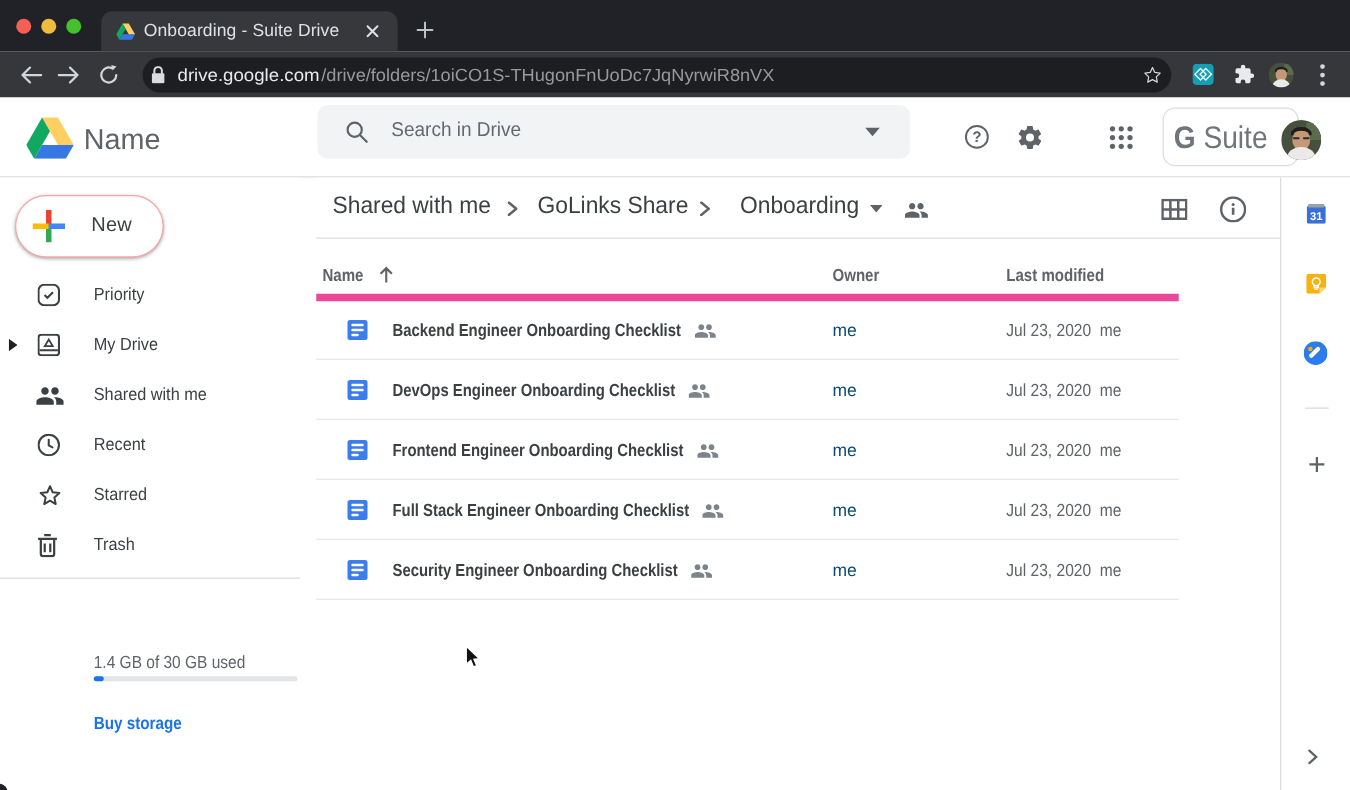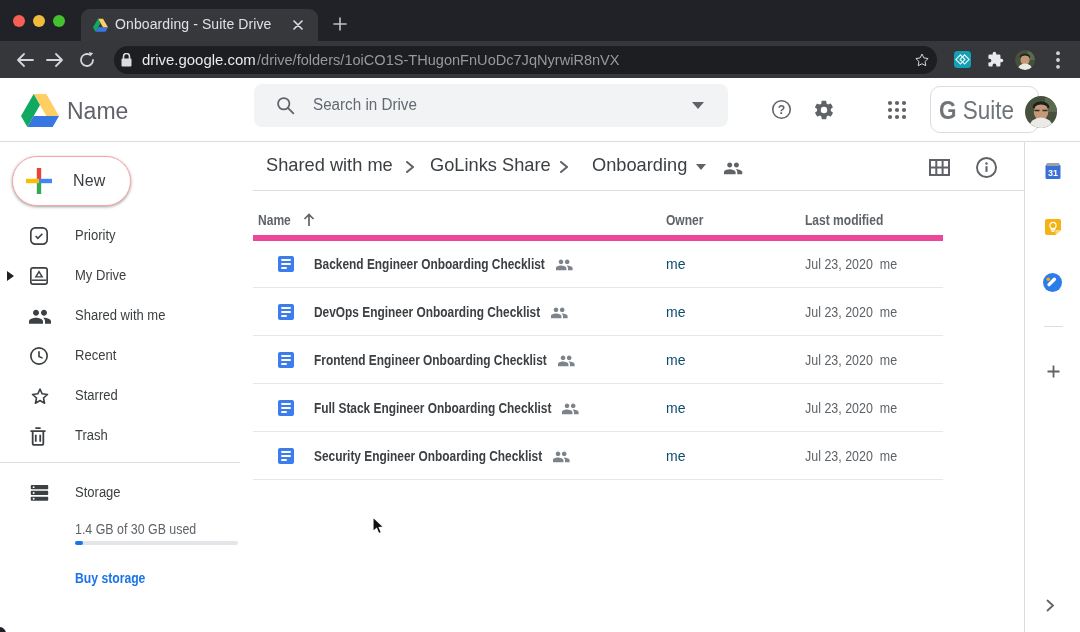--- a/index.html
+++ b/index.html
@@ -242,35 +242,20 @@
     <span class="lbl">Starred</span>
   </div>
   <div class="navitem" style="top:274px;">
     <svg width="16" height="19" viewBox="0 0 18 21">
         <path fill="none" stroke="#3c4043" stroke-width="2" d="M3 5.5 V18 a2 2 0 0 0 2 2 h8 a2 2 0 0 0 2-2 V5.5 M0.5 4.5 h17 M6 1 h6"></path>
         <path d="M6.5 8.5 V16.5 M11.5 8.5 V16.5" stroke="#3c4043" stroke-width="2"></path>
       </svg>
     <span class="lbl">Trash</span>
   </div>
   <div id="sep1"></div>
-  <div class="navitem" style="top:331px;">
-    <svg width="19" height="18" viewBox="0 0 24 22">
-        <g fill="#3c4043">
-          <rect x="1" y="1" width="22" height="5.3" rx="1"></rect>
-          <rect x="1" y="8.3" width="22" height="5.3" rx="1"></rect>
-          <rect x="1" y="15.6" width="22" height="5.3" rx="1"></rect>
-        </g>
-        <g fill="#fff">
-          <circle cx="4.6" cy="3.6" r="1.2"></circle>
-          <circle cx="4.6" cy="11" r="1.2"></circle>
-          <circle cx="4.6" cy="18.3" r="1.2"></circle>
-        </g>
-      </svg>
-    <span class="lbl">Storage</span>
-  </div>
   <span id="storagetxt">1.4 GB of 30 GB used</span>
   <div id="storagebar">
       <i></i>
     </div>
   <span id="buystorage">Buy storage</span>
 </div>
 
 <div id="content">
   <div id="crumbrow">
     <span class="crumb" style="left:13px;">Shared with me</span>

